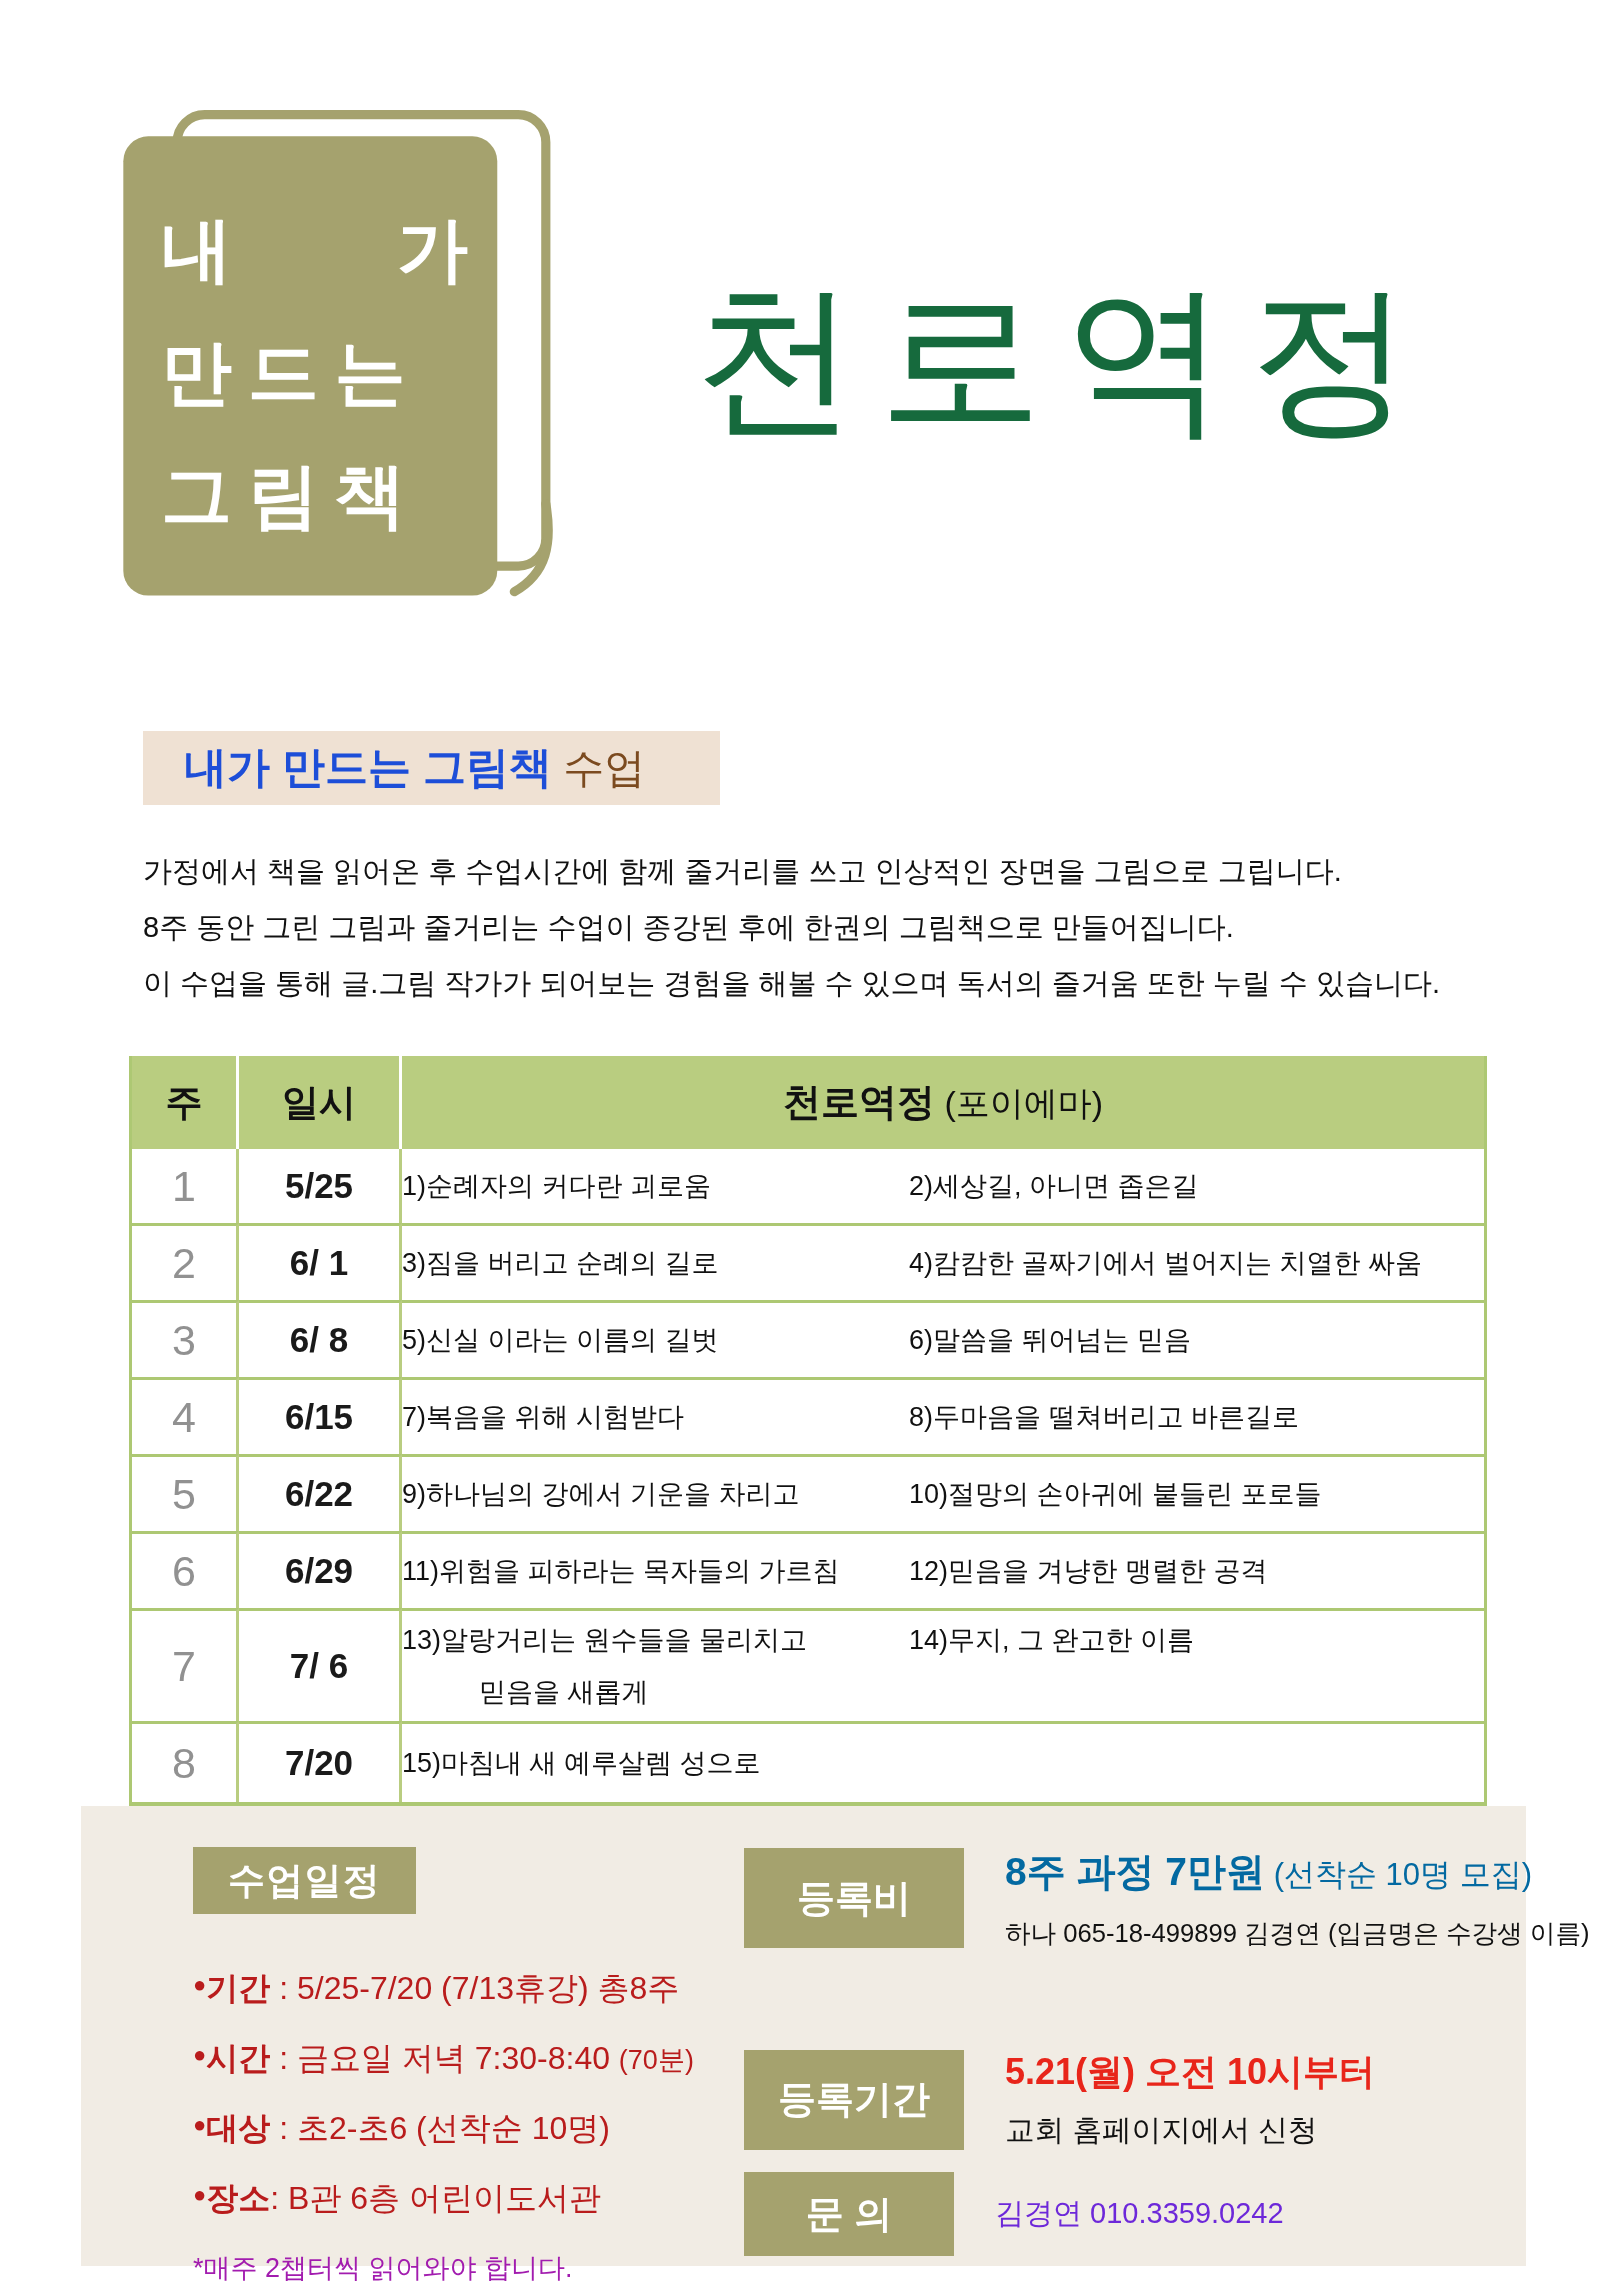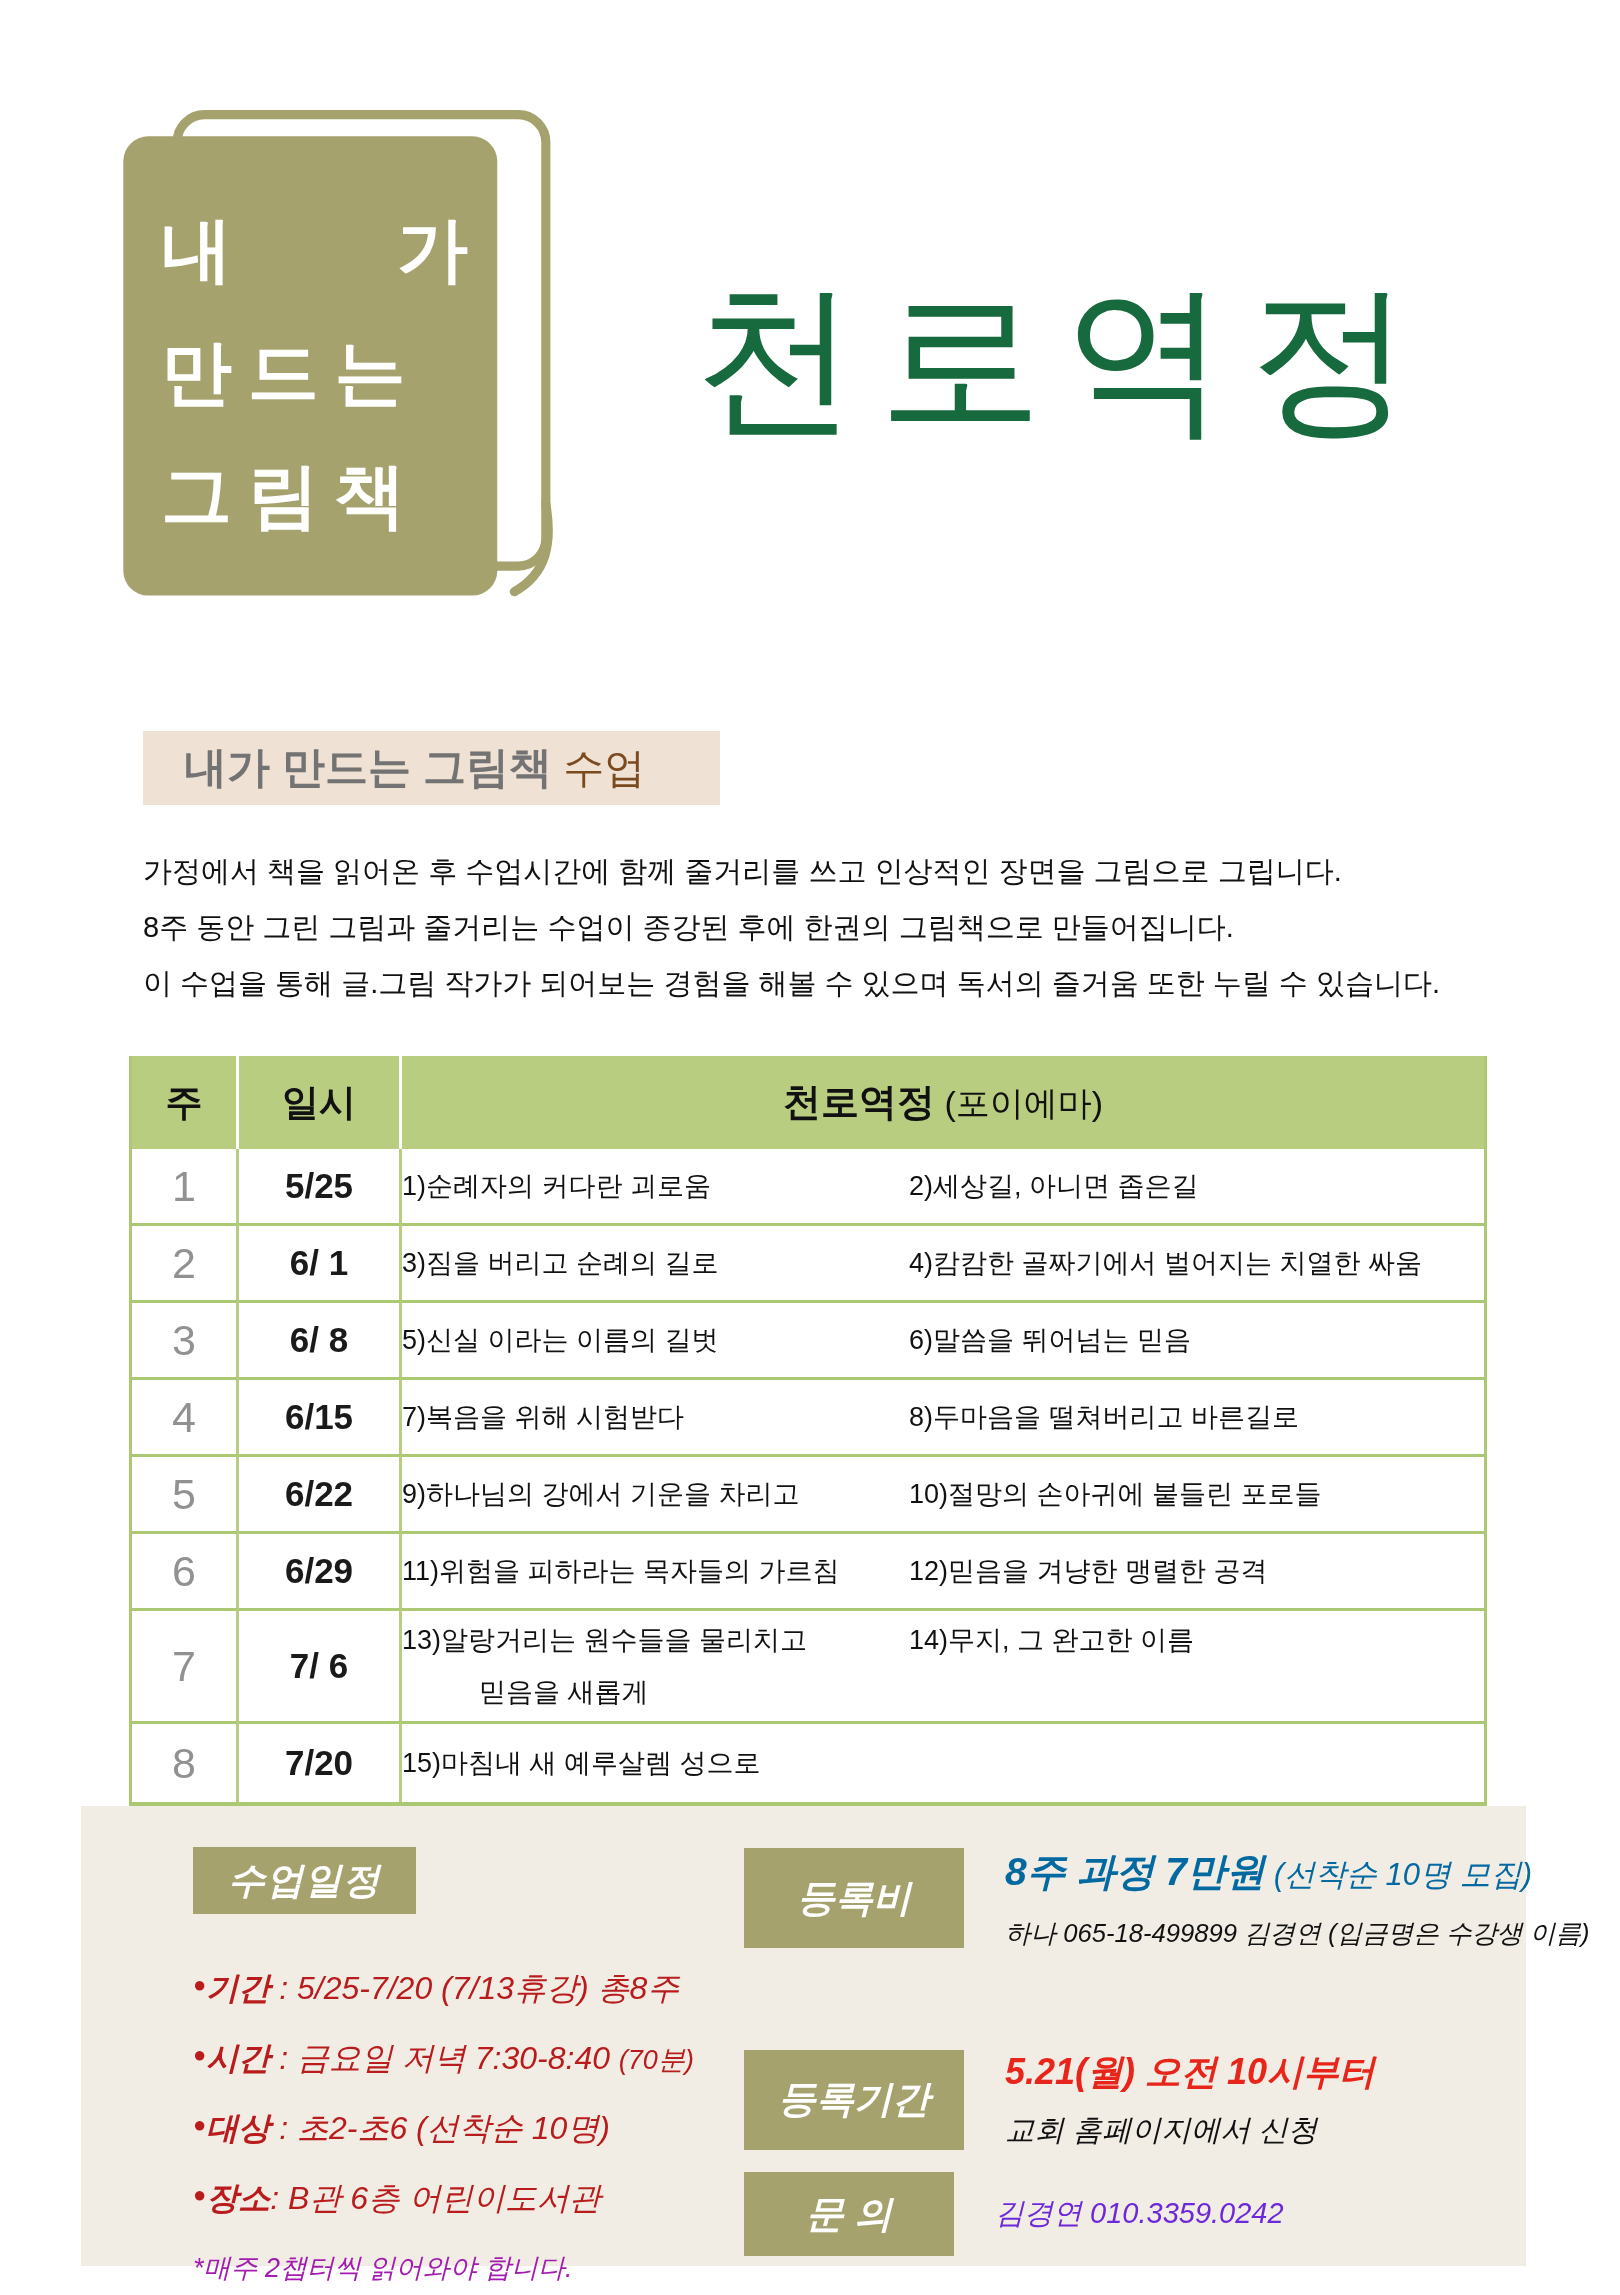--- a/index.html
+++ b/index.html
@@ -17,21 +17,21 @@
   
   .main-title{position:absolute;left:670px;top:268px;width:788px;height:184px;
               display:flex;align-items:center;justify-content:center;gap:34px;}
   .title-bar{width:9.2px;height:156px;background:#166a3d;}
   .title-text{font-family:"Liberation Serif","DejaVu Serif",serif;color:#166a3d;
               font-size:163px;line-height:1;letter-spacing:22px;white-space:nowrap;font-weight:500;}
 
   
   .section-strip{position:absolute;left:143px;top:731px;width:577px;height:74px;
                  background:#efe1d3;display:flex;align-items:center;padding-left:41px;box-sizing:border-box;}
-  .section-bold{font-weight:bold;color:#737373;font-size:43px;white-space:pre;}
+  .section-bold{font-weight:bold;color:#1d4ed8;font-size:43px;white-space:pre;}
   .section-reg{color:#7b4a1f;font-size:41px;white-space:pre;}
 
   
   .intro{position:absolute;left:143px;top:843px;width:1392px;font-size:29px;line-height:56px;color:#111;}
   .intro div{white-space:nowrap;}
 
   
   .sched{position:absolute;left:129px;top:1056px;width:1358px;border-collapse:separate;border-spacing:0;
          border-left:3.3px solid #adc873;border-right:3.3px solid #adc873;border-bottom:7.2px solid #adc873;}
   .sched th,.sched td{padding:0;margin:0;}
@@ -48,21 +48,21 @@
   .td-content{padding-left:45px;}
   .r-normal td{height:74px;}
   .r-tall td{height:110px;}
   .r-last td{height:78px;}
   .items{display:flex;align-items:flex-start;font-size:27px;color:#111;}
   .item-left{flex:0 0 507px;}
   .item-right{flex:1;}
   .item-line2{margin-top:15.8px;padding-left:77px;}
 
   
-  .info-panel{position:absolute;left:81px;top:1806px;width:1445px;height:460px;background:#f1ece4;font-style:italic;}
+  .info-panel{position:absolute;left:81px;top:1806px;width:1445px;height:460px;background:#f1ece4;}
   .badge{background:#a5a26e;color:#ffffff;font-weight:bold;display:flex;align-items:center;justify-content:center;}
   .left-col{position:absolute;left:112px;top:41px;width:545px;}
   .badge-schedule{width:223px;height:67px;font-size:37px;letter-spacing:1.3px;}
   .bullets{margin-top:53px;}
   .bullet-line{margin-bottom:26px;font-size:32px;color:#b91c1c;white-space:nowrap;}
   .bullet-dot{font-size:22px;vertical-align:6.6px;}
   .b-label{font-weight:bold;}
   .b-small{font-size:27px;}
   .notes{margin-top:29px;color:#a21caf;font-size:27px;}
   .note-line{margin-bottom:14.4px;white-space:nowrap;}

